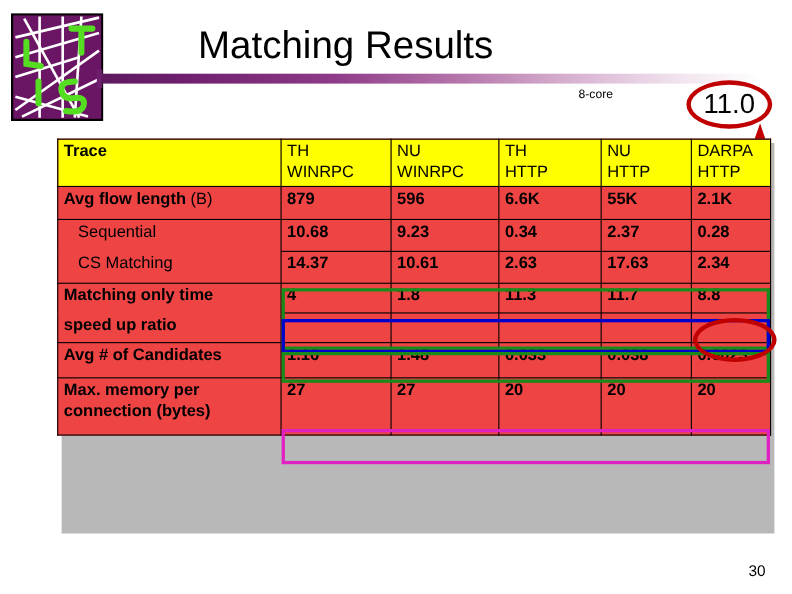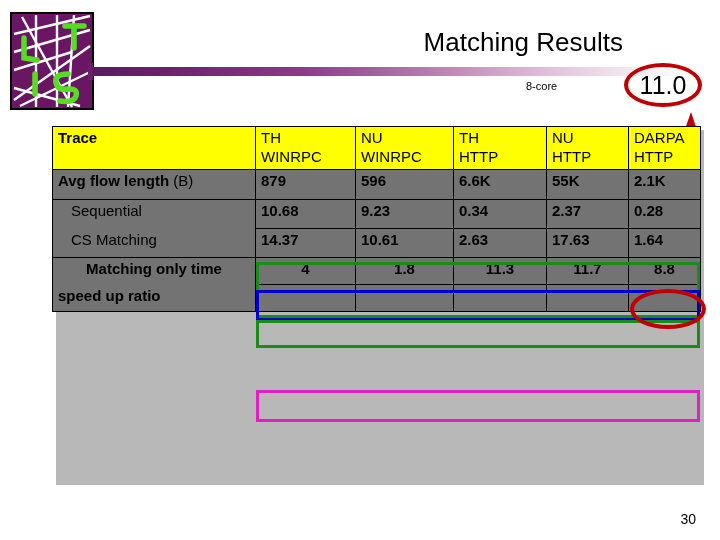--- a/index.html
+++ b/index.html
@@ -22,25 +22,25 @@
     left: 10px;
     top: 12px;
     width: 84px;
     height: 98px;
   }
   #logo svg { display: block; }
 
   
   #title {
     position: absolute;
-    left: 163px;
+    left: 180px;
     top: 22px;
     width: 460px;
-    text-align: right;
-    font-size: 26px;
+    text-align: left;
+    font-size: 35px;
     line-height: 40px;
     color: #000000;
     font-family: "Liberation Sans", sans-serif;
     white-space: nowrap;
   }
 
   
   #title-rule {
     position: absolute;
     left: 92px;
@@ -65,21 +65,21 @@
     top: 80px;
     font-size: 11px;
     color: #000000;
     white-space: nowrap;
   }
 
   
   #ann-top {
     position: absolute;
     left: 624px;
-    top: 63px;
+    top: 73px;
     width: 86px;
     height: 48px;
   }
   #ann-top .oval {
     position: absolute;
     left: 0; top: 0;
     width: 78px;
     height: 44px;
     border: 4px solid #c00000;
     border-radius: 50%;
@@ -126,21 +126,21 @@
     width: 648px;
     height: 355px;
     background: #b8b8b8;
   }
   #tbl {
     position: absolute;
     left: 52px;
     top: 126px;
     width: 648px;
     border-collapse: collapse;
-    background: #737373;
+    background: #ef4444;
     table-layout: fixed;
   }
   #tbl td {
     border: 1px solid #000000;
     padding: 1px 5px;
     font-size: 15px;
     color: #000000;
     vertical-align: top;
     line-height: 19px;
   }
@@ -163,21 +163,21 @@
   .rowlabel-reg  { font-weight: normal; }
   .unit { font-weight: normal; }
   .indent { padding-left: 18px !important; }
 
   .num { font-weight: bold; font-size: 16px; }
 
   .r-avgflow td { height: 27px; }
   .r-thr td { height: 26px; }
   .r-seq td { height: 26px; }
   .r-cs td  { height: 26px; }
-  .r-mot td { height: 24px; text-align: center; }
+  .r-mot td { height: 24px; }
   .r-sur td { height: 24px; margin-top: 48px; }
   .r-cand td { height: 29px; }
   .r-mem td { height: 49px; }
 
   .nb-bottom { border-bottom: none !important; }
   .nb-top    { border-top: none !important; }
 
   
   .hl {
     position: absolute;
@@ -295,42 +295,61 @@
       <td class="num">2.37</td>
       <td class="num">0.28</td>
     </tr>
 
     <tr class="r-cs">
       <td class="rowlabel-reg indent nb-top">CS Matching</td>
       <td class="num">14.37</td>
       <td class="num">10.61</td>
       <td class="num">2.63</td>
       <td class="num">17.63</td>
-      <td class="num">1.64</td>
+      <td class="num">2.34</td>
     </tr>
 
     <tr class="r-mot">
       <td class="rowlabel-bold nb-bottom">Matching only time</td>
       <td class="num">4</td>
       <td class="num">1.8</td>
       <td class="num">11.3</td>
       <td class="num">11.7</td>
       <td class="num">8.8</td>
     </tr>
 
     <tr class="r-sur">
       <td class="rowlabel-bold nb-top">speed up ratio</td>
       <td class="num"></td>
       <td class="num"></td>
       <td class="num"></td>
       <td class="num"></td>
       <td class="num"></td>
     </tr>
 
-
+    <tr class="r-cand">
+      <td class="rowlabel-bold">Avg # of Candidates</td>
+      <td class="num">1.16</td>
+      <td class="num">1.48</td>
+      <td class="num">0.033</td>
+      <td class="num">0.038</td>
+      <td class="num">0.0023</td>
+    </tr>
+
+    <tr class="r-mem">
+      <td class="rowlabel-bold">
+        <span style="display:block">Max. memory per</span>
+        <span style="display:block">connection (bytes)</span>
+      </td>
+      <td class="num">27</td>
+      <td class="num">27</td>
+      <td class="num">20</td>
+      <td class="num">20</td>
+      <td class="num">20</td>
+    </tr>
   </tbody>
 </table>
 
 <div class="hl" id="hl-green-1"></div>
 <div class="hl" id="hl-blue"></div>
 <div class="hl" id="hl-green-2"></div>
 <div class="hl" id="hl-magenta"></div>
 
 <div id="ann-bottom"></div>
 

